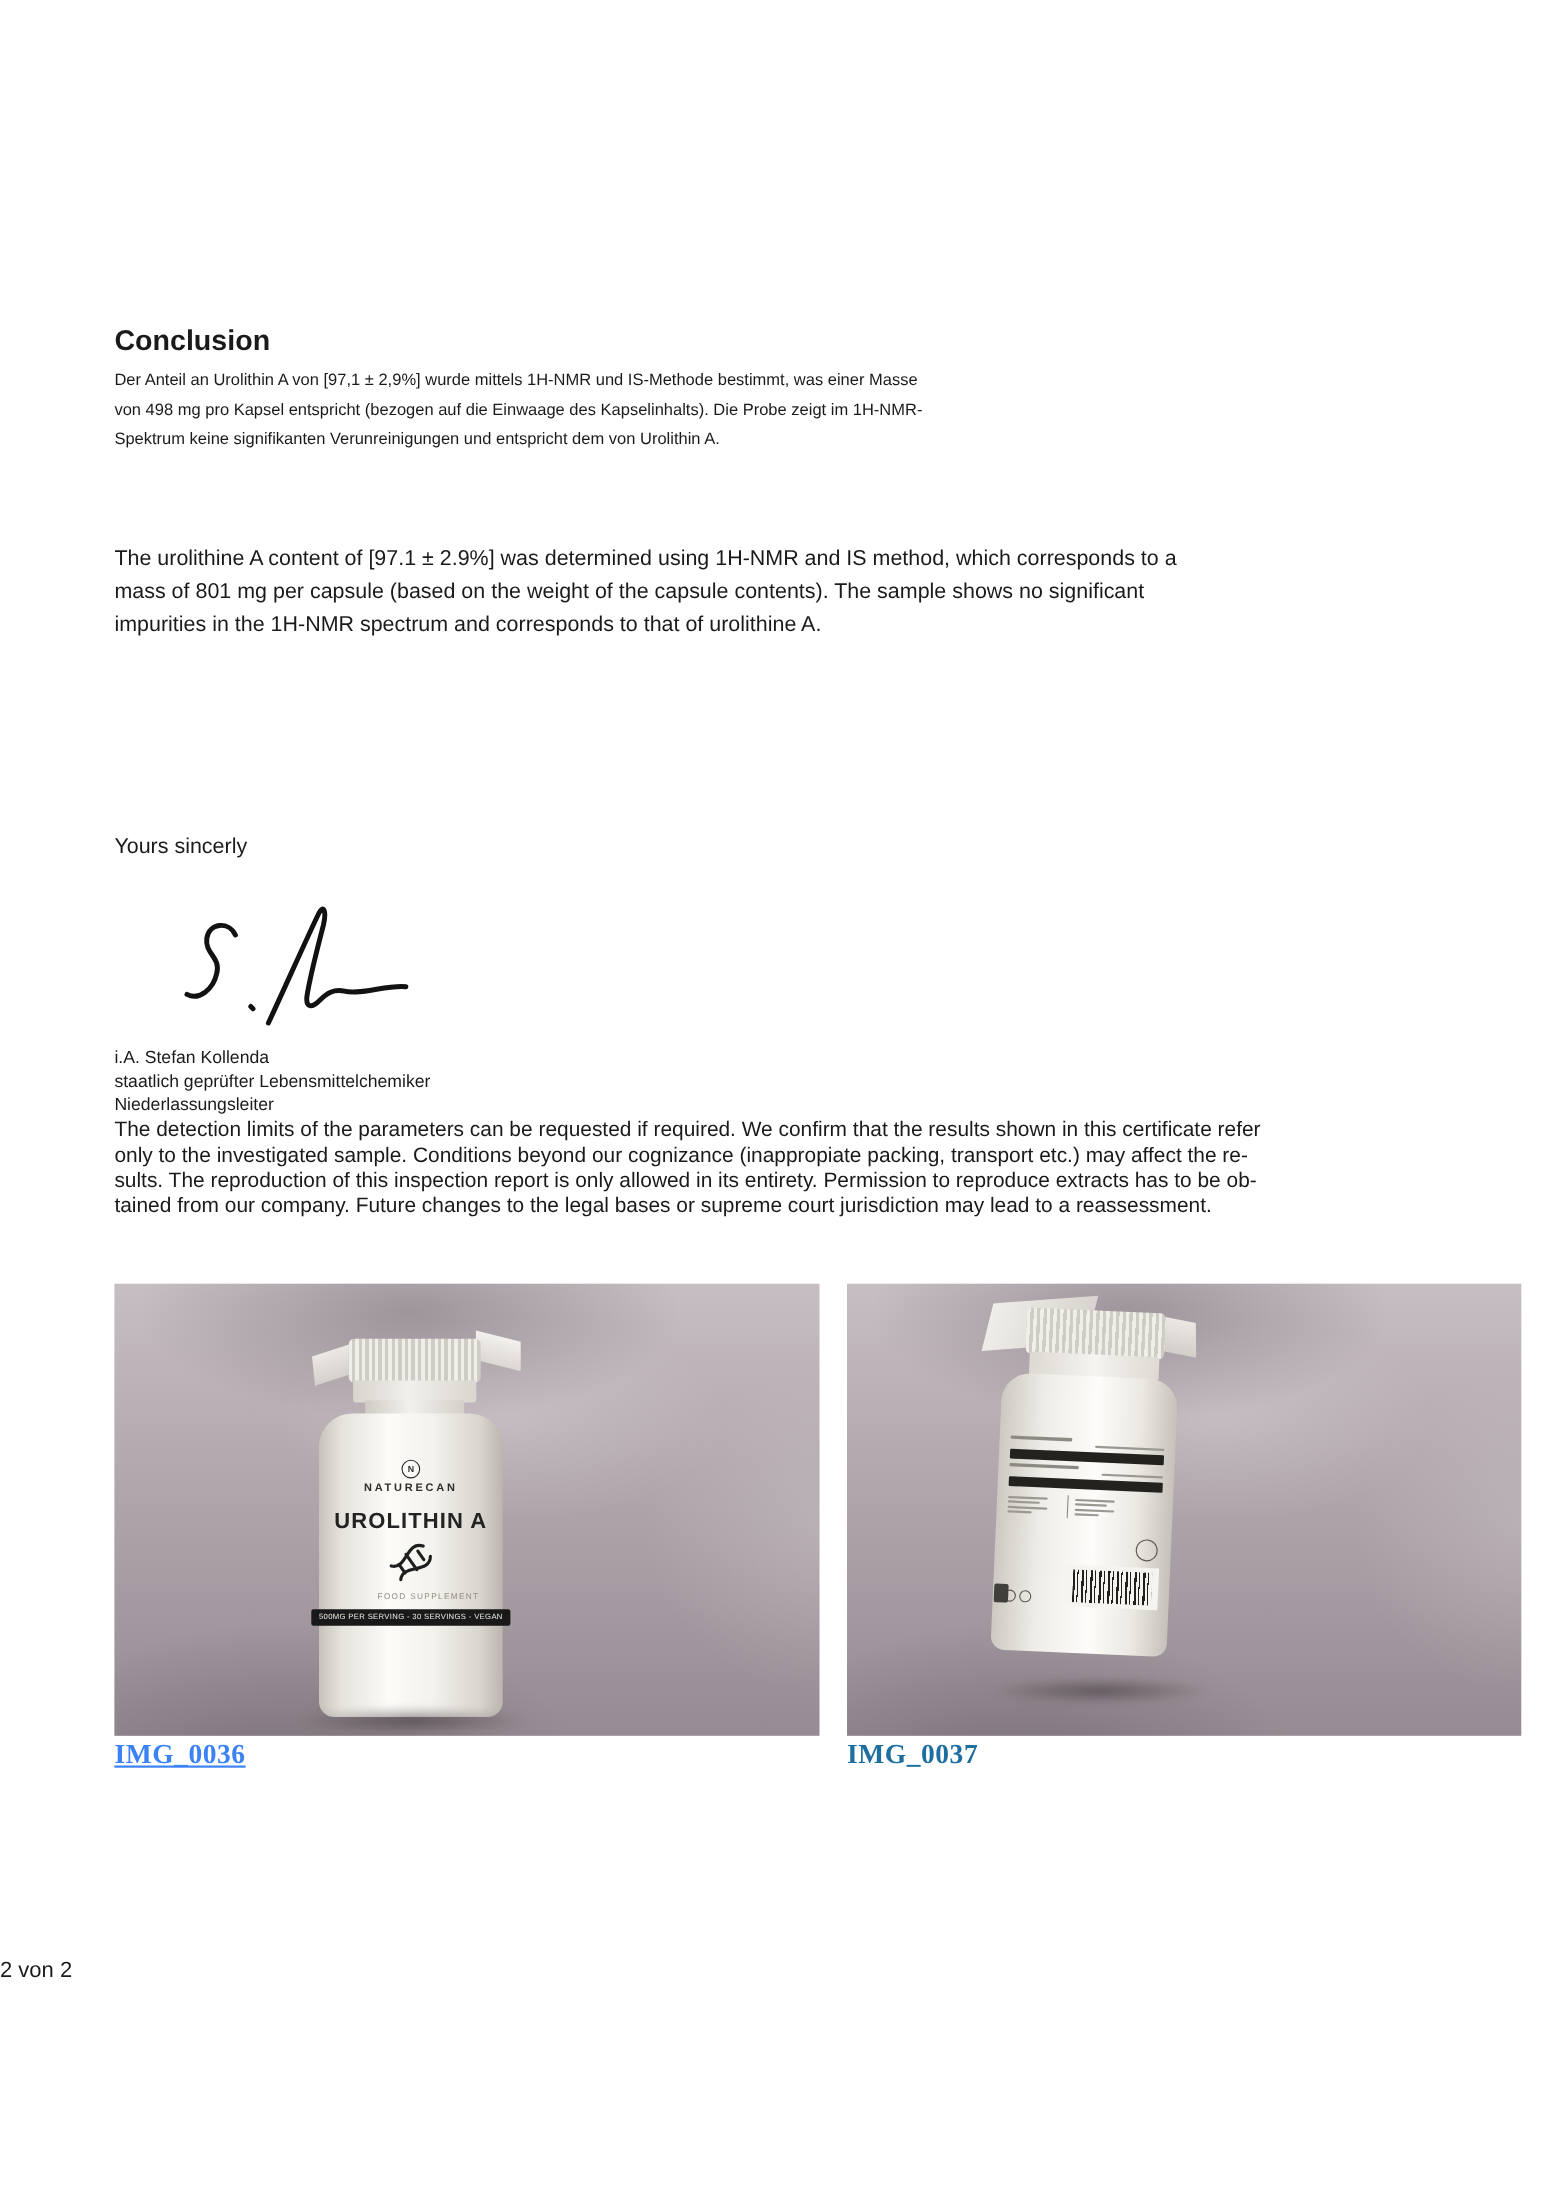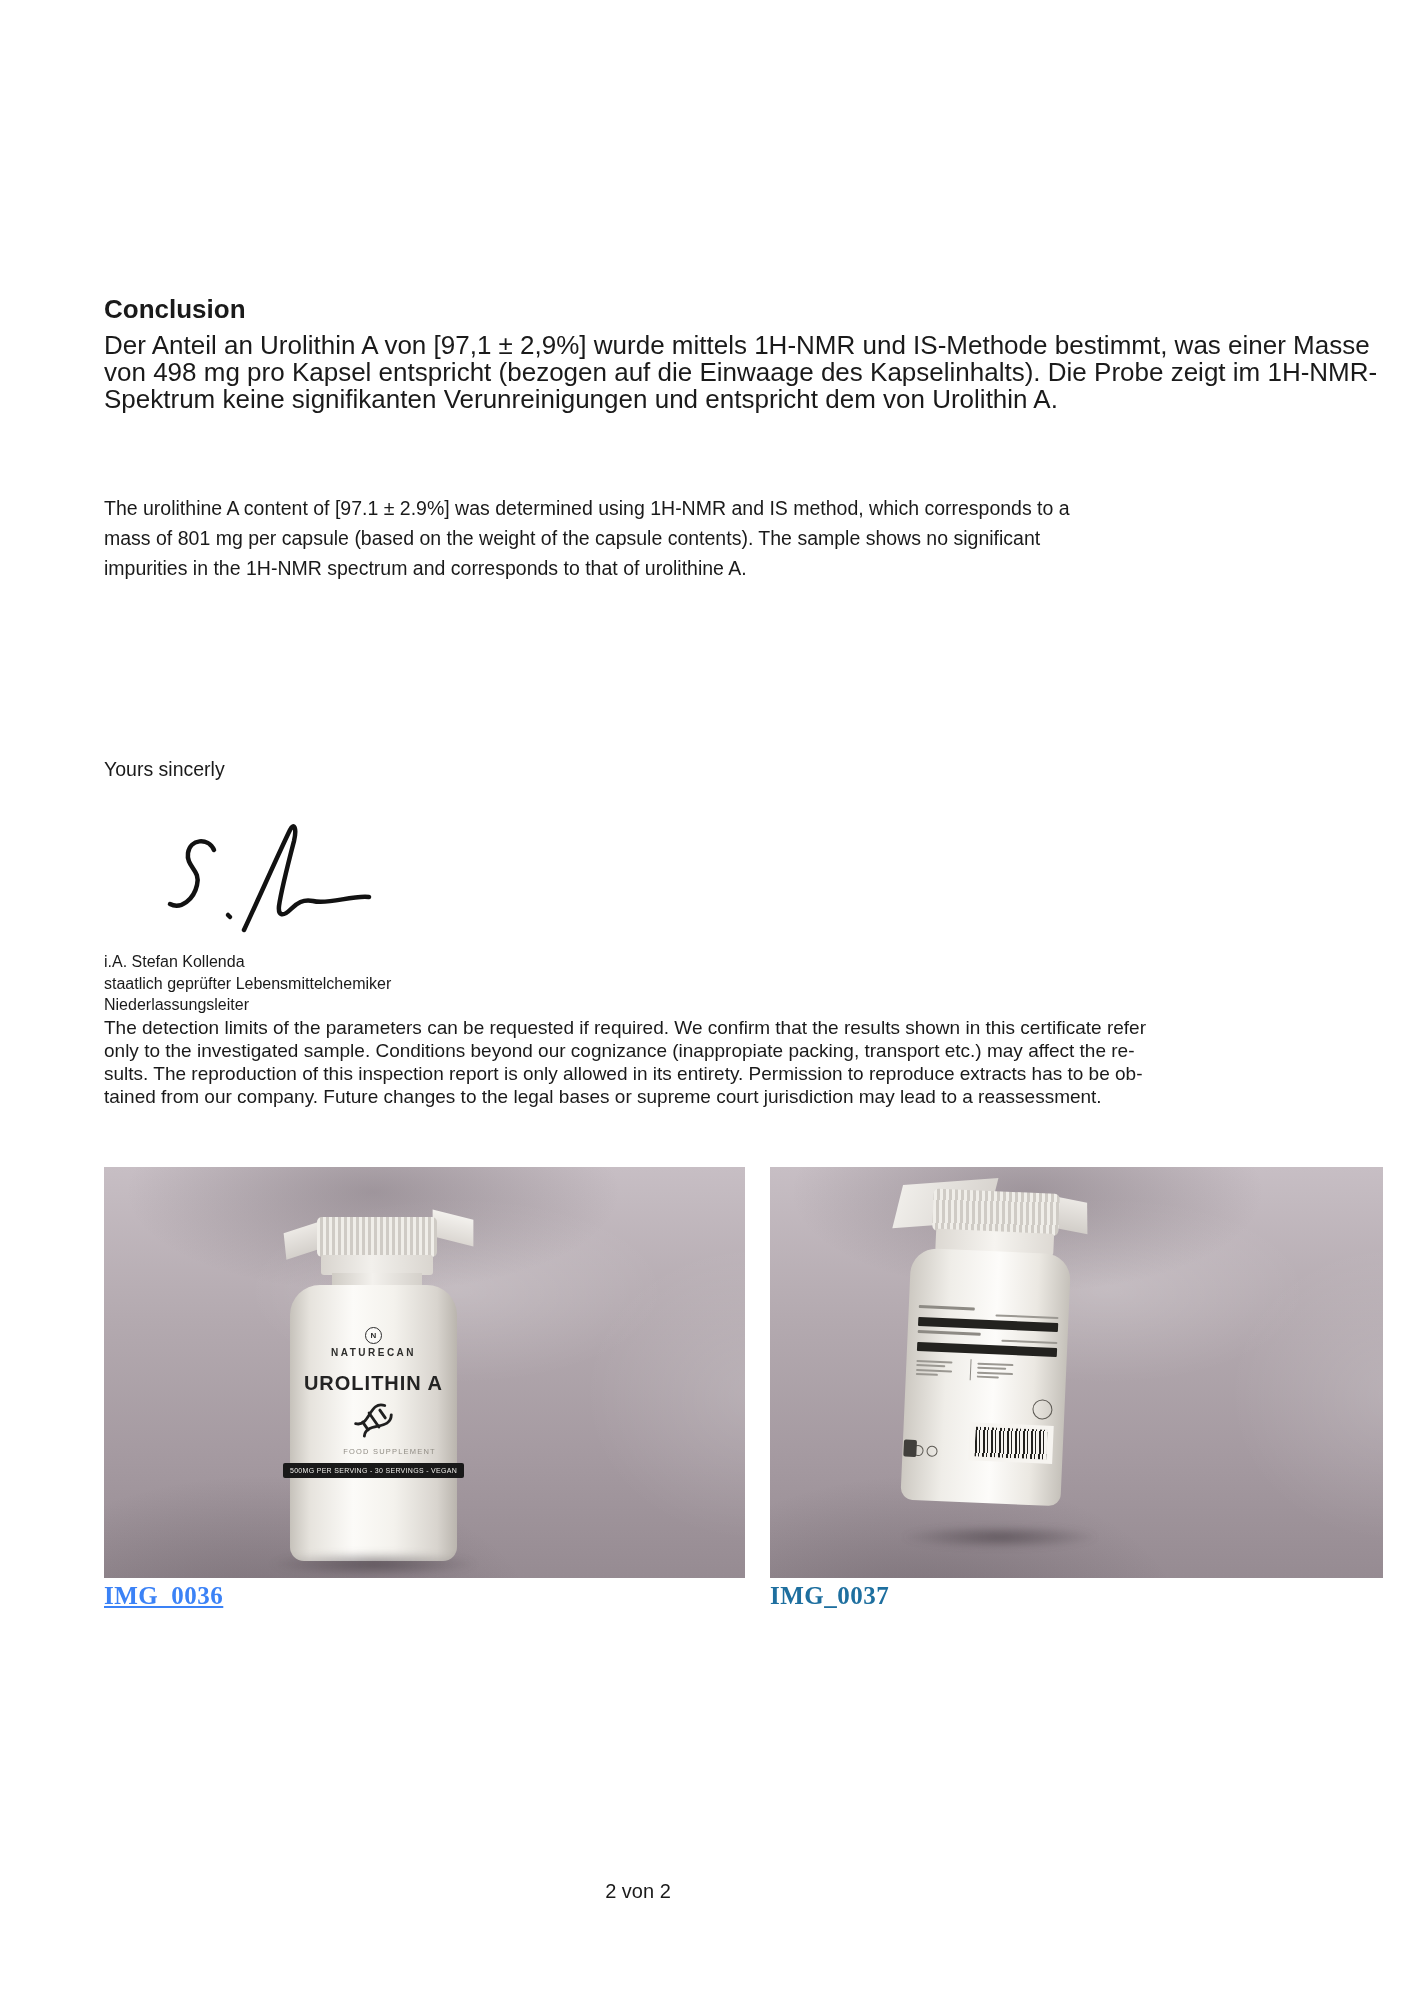--- a/index.html
+++ b/index.html
@@ -6,21 +6,21 @@
   .page{position:relative;width:1414px;height:2000px;background:#ffffff;
         font-family:"Liberation Sans",sans-serif;color:#1a1a1a;overflow:hidden;}
   .abs{position:absolute;}
   .line{white-space:nowrap;}
 
   
   .header{left:104px;top:92px;font-size:19px;line-height:27px;}
 
   
   .concl-head{left:104px;top:294px;font-size:26px;font-weight:bold;}
-  .para-de{left:104px;top:332px;font-size:26px;line-height:27px;}
+  .para-de{left:104px;top:332px;font-size:15px;line-height:27px;}
   .para-en{left:104px;top:493px;font-size:19.5px;line-height:30px;}
 
   
   .salutation{left:104px;top:758px;font-size:19.5px;}
   .signature{left:138px;top:820px;}
   .signer{left:104px;top:951px;font-size:16px;line-height:21.5px;}
 
   
   .disclaimer{left:104px;top:1016px;font-size:19px;line-height:23px;}
 
@@ -82,21 +82,21 @@
          display:flex;align-items:center;justify-content:center;font-size:8px;color:#5c5953;}
   .bottomrow{position:absolute;left:0;top:118px;width:140px;display:flex;align-items:flex-end;}
   .mini-ico{width:9px;height:9px;border:1px solid #5c5953;border-radius:50%;margin:2px 3px 2px 0;display:inline-block;}
   .barcode{margin-left:auto;width:72px;height:30px;background:
      repeating-linear-gradient(90deg,#21201d 0 2px,#f6f4f0 2px 4px,#21201d 4px 5px,#f6f4f0 5px 8px);
      border:4px solid #f6f4f0;border-left-width:6px;border-right-width:6px;}
   .sidesq{position:absolute;left:1px;top:256px;width:13px;height:17px;background:#413f3c;border-radius:2px;}
   .b2-shadow{left:130px;top:358px;width:200px;height:24px;filter:blur(3px);}
 
   
-  .footer{left:0;top:1880px;width:1276px;text-align:center;font-size:20px;}
+  .footer{left:0;top:1780px;width:1276px;text-align:left;font-size:20px;}
 </style>
 </head>
 <body>
 
 <div class="page">
 
 
   <div class="abs concl-head">Conclusion</div>
 
   <div class="abs para-de">

